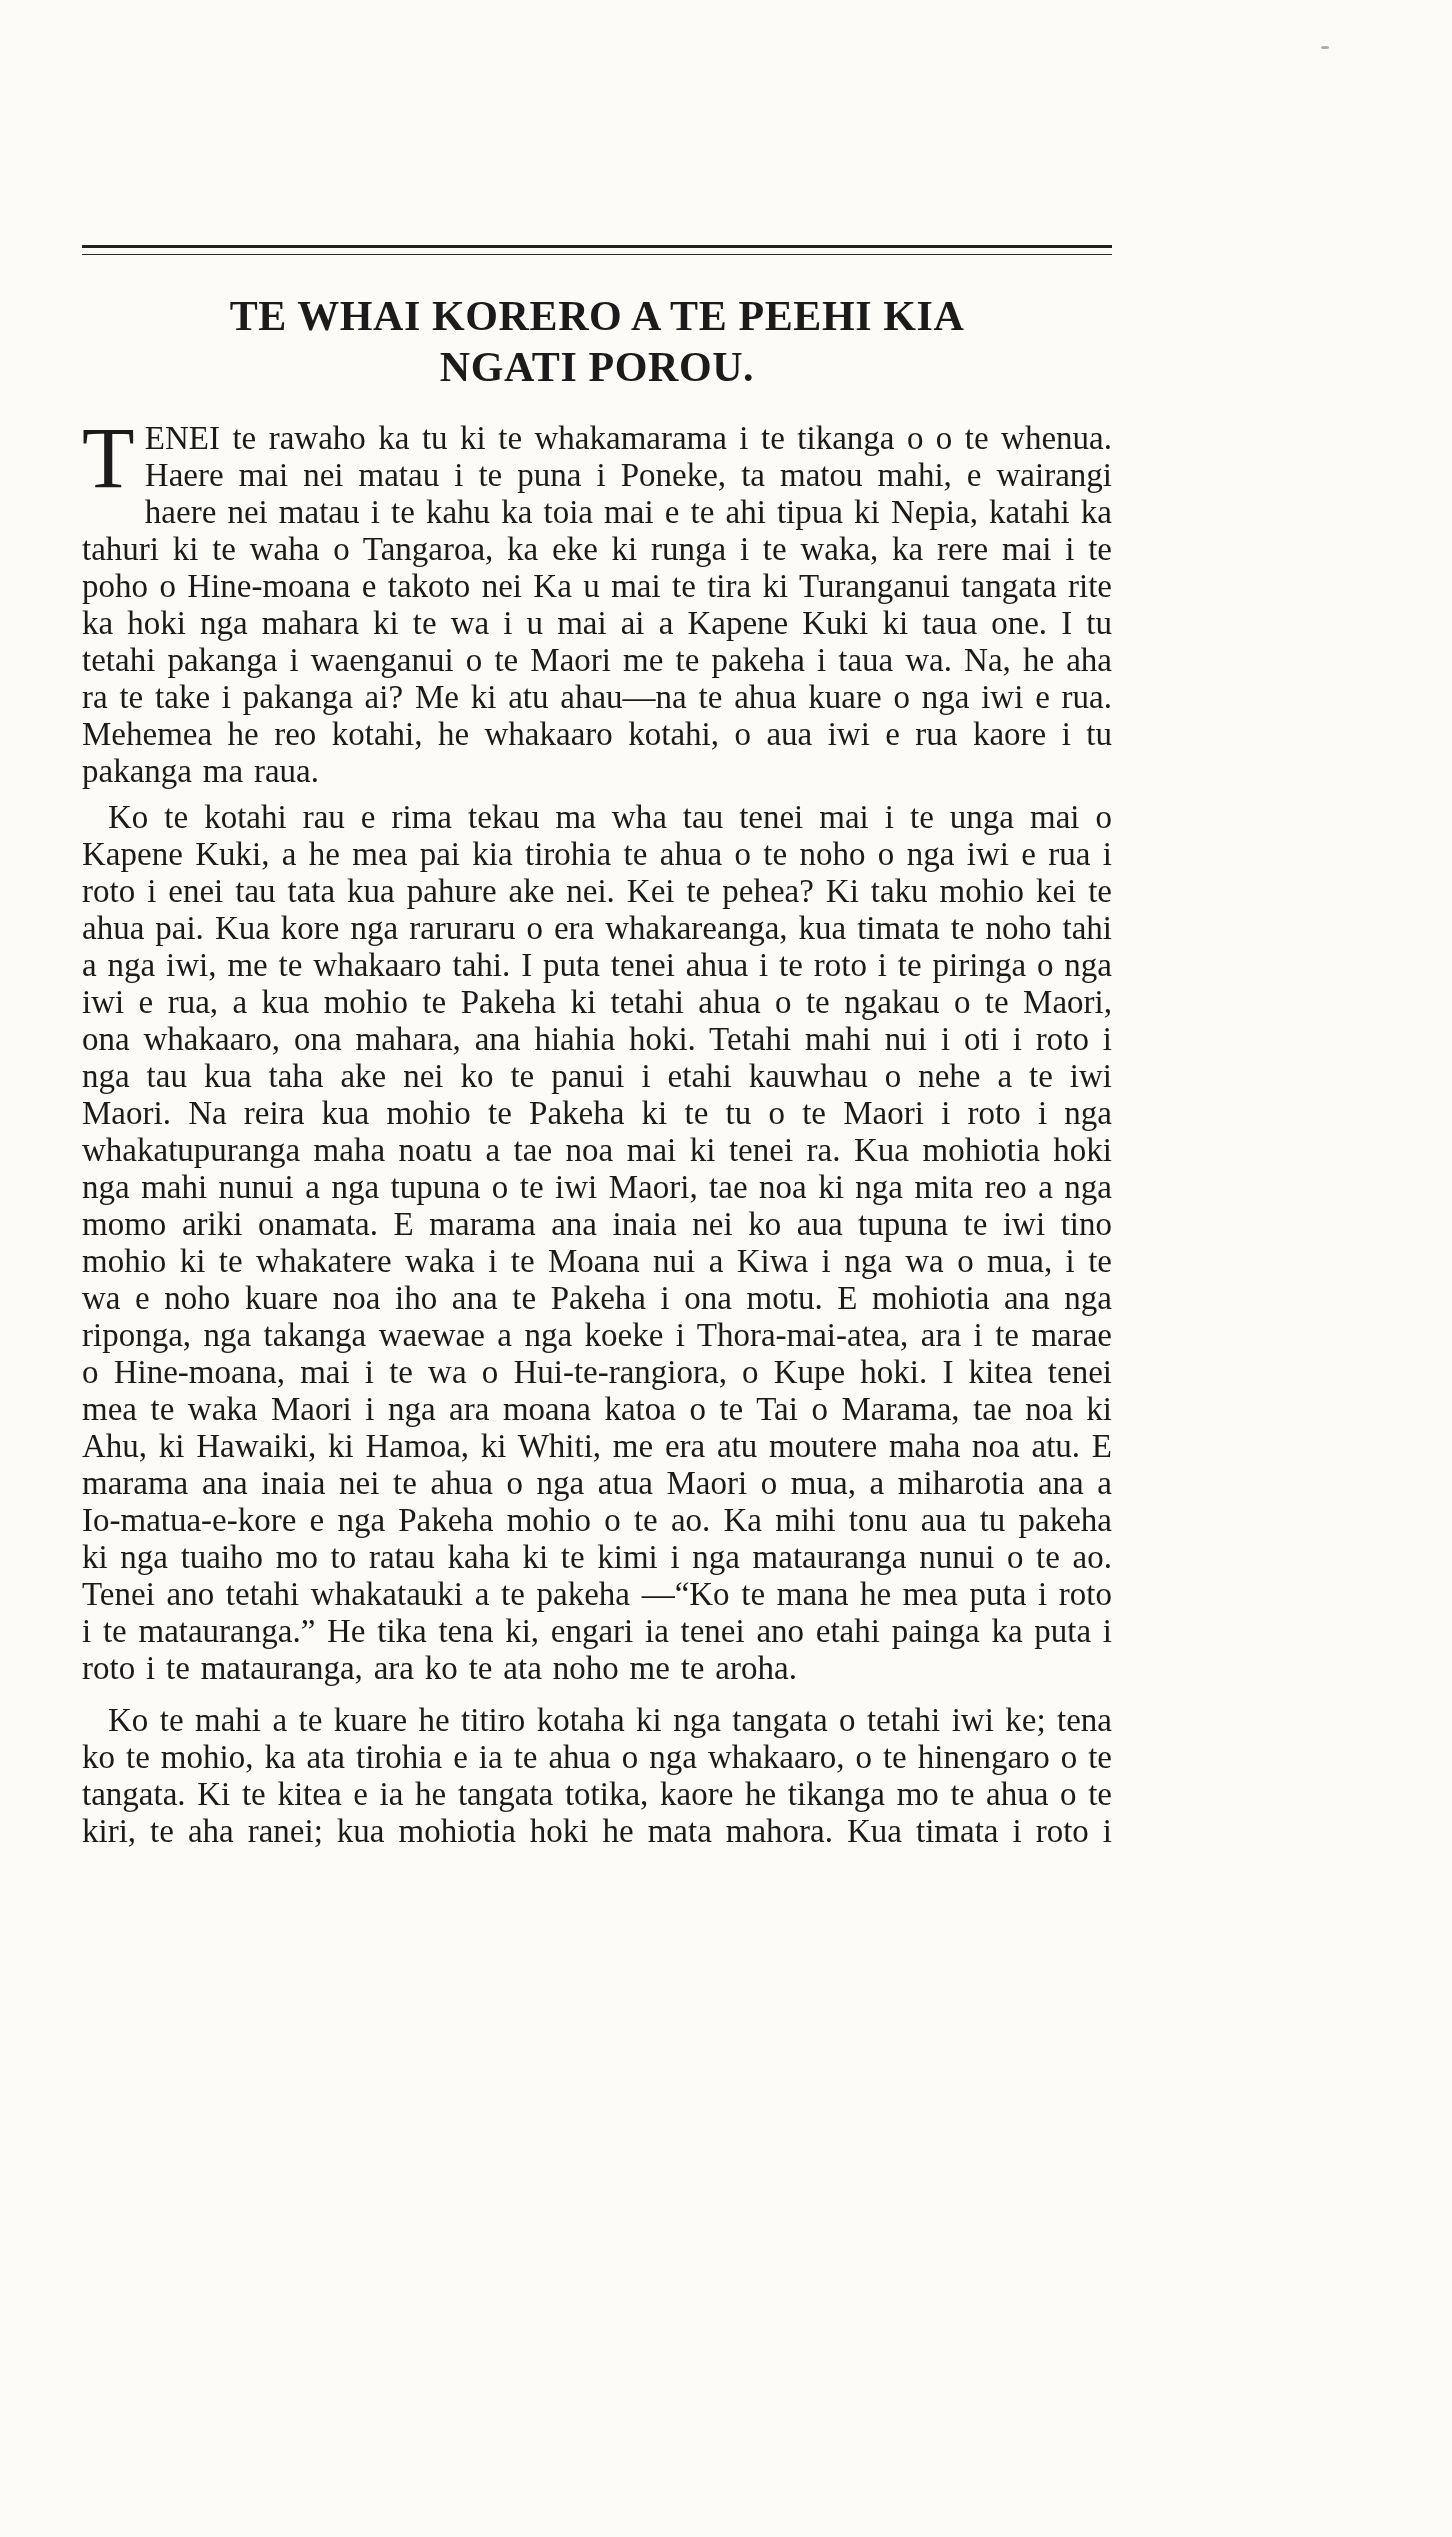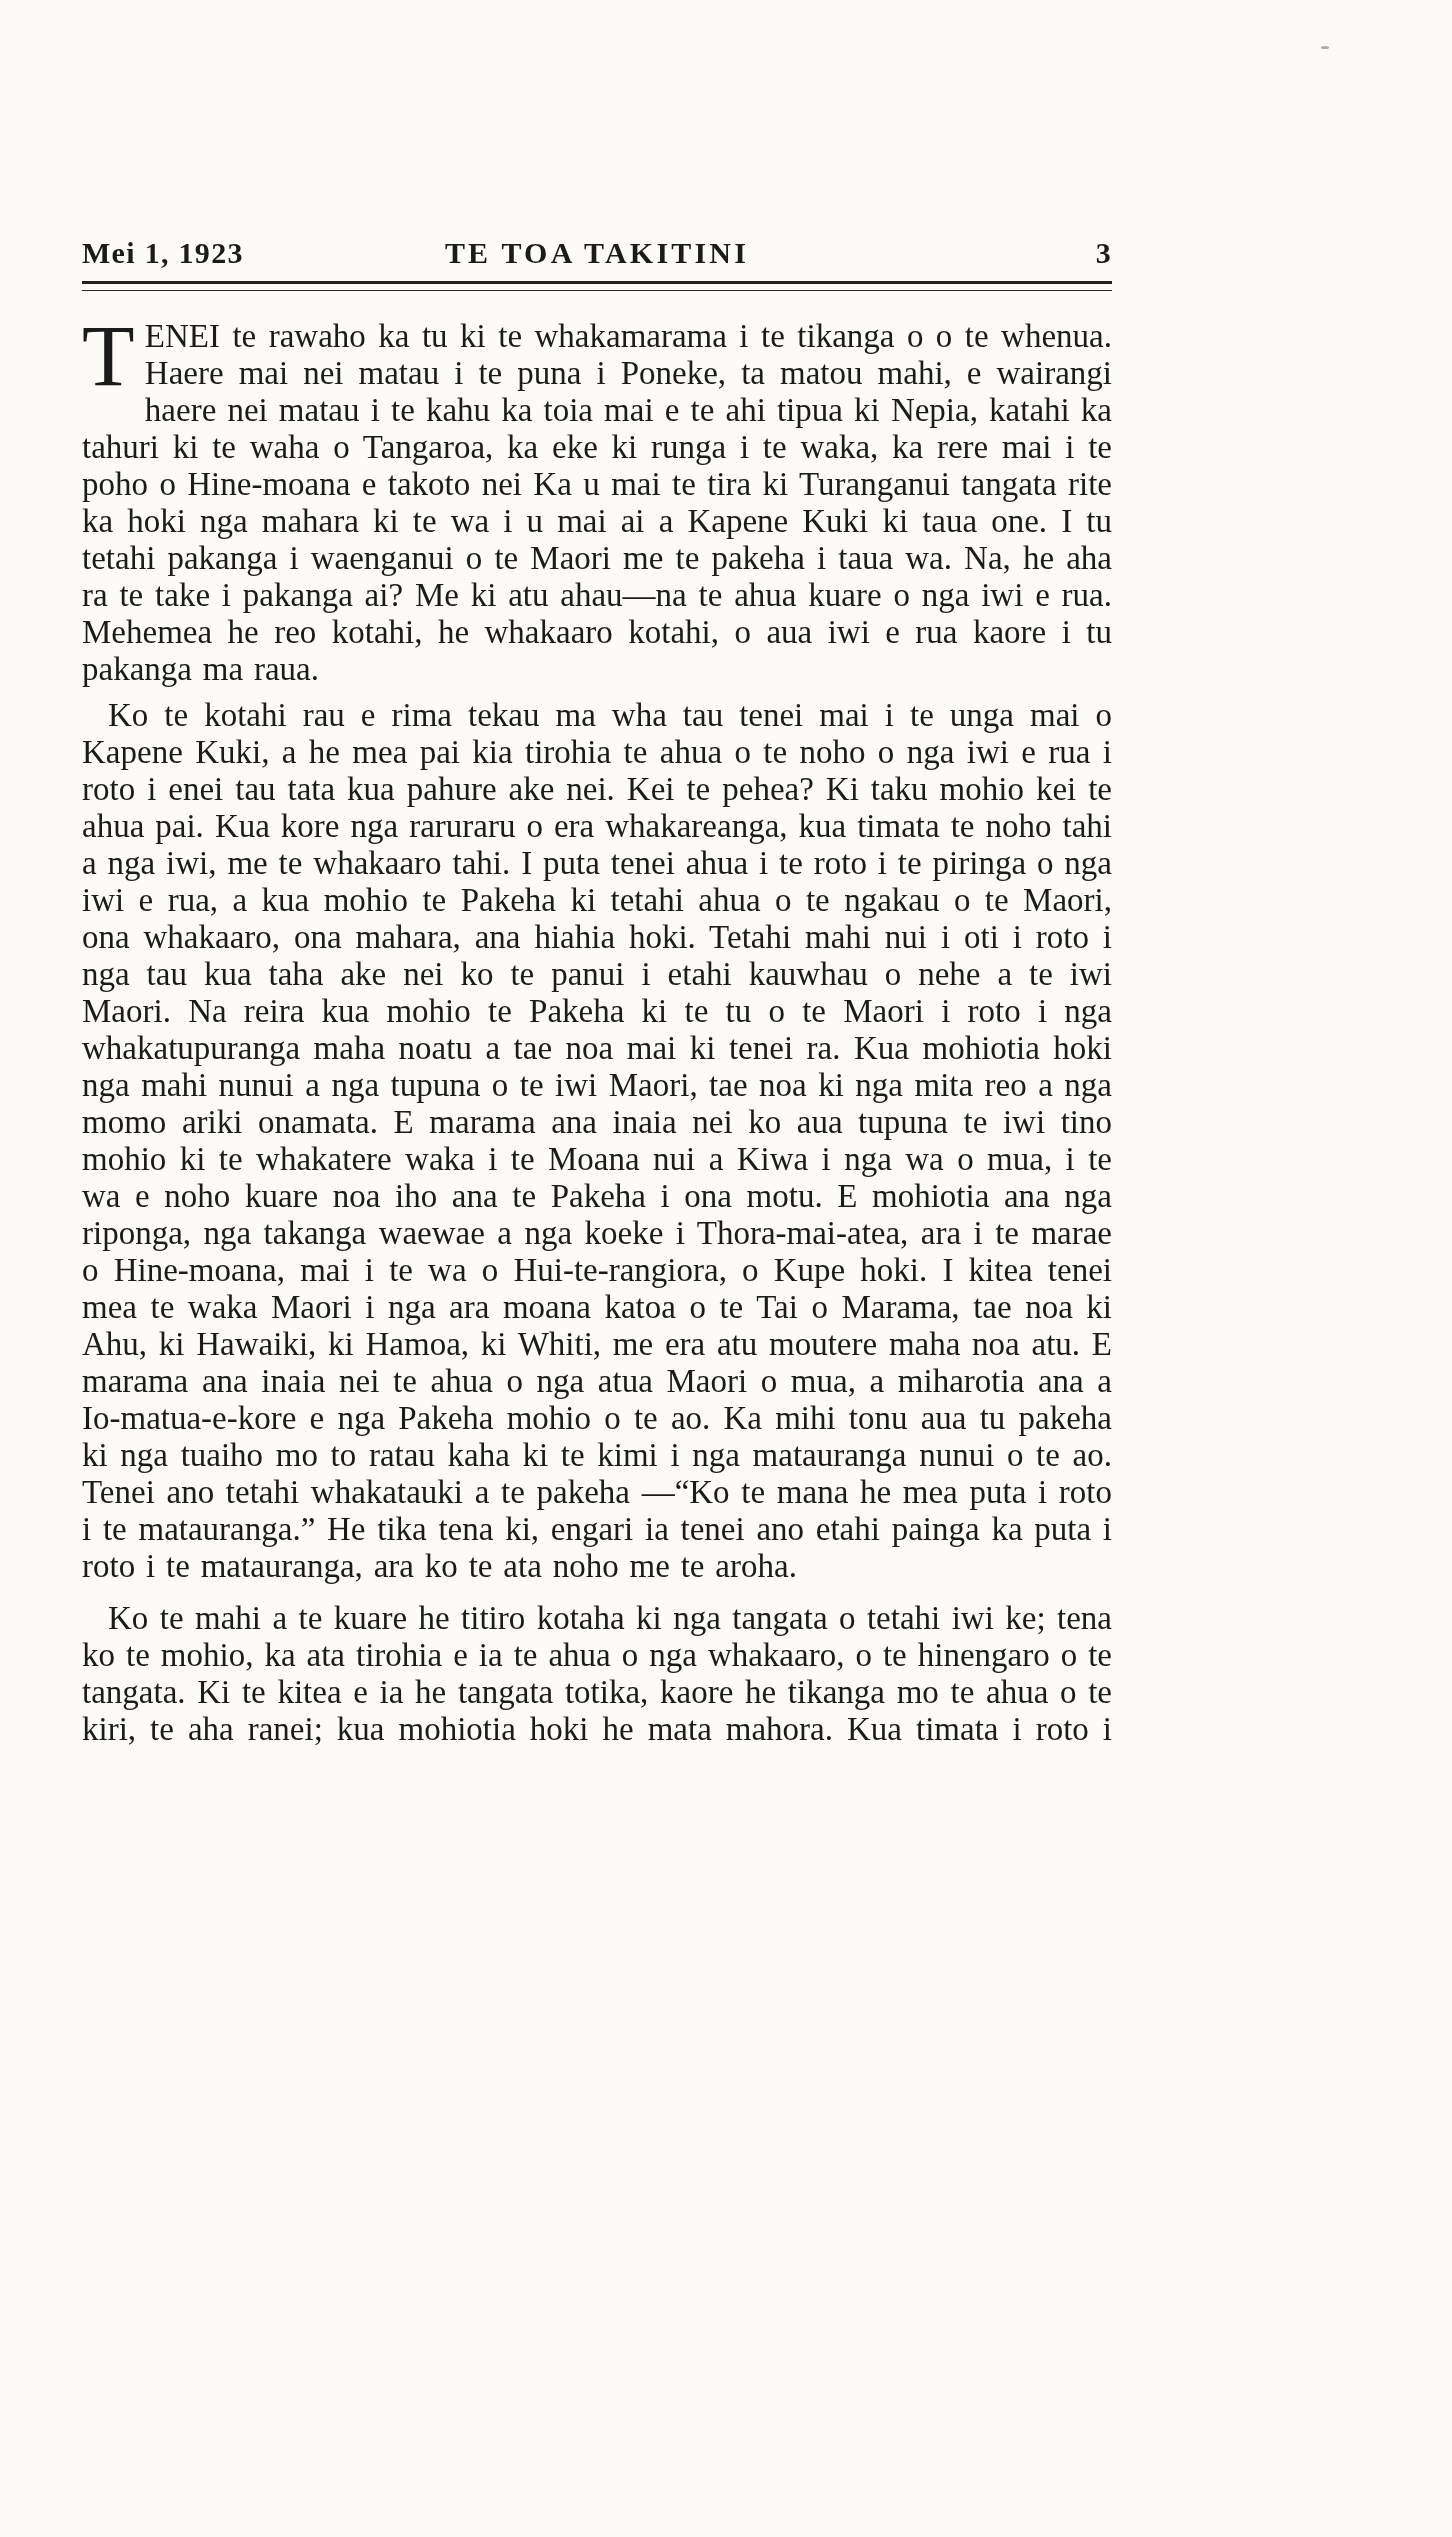--- a/index.html
+++ b/index.html
@@ -73,29 +73,28 @@
 </style>
 </head>
 <body>
 
 <div class="page">
 
   <div class="speck"></div>
 
   <div class="column">
 
-    <div class="masthead-row">
-      <span class="hdr-date">Mei 1, 1923</span>
-      <span class="hdr-title">TE TOA TAKITINI</span>
-      <span class="hdr-page">3</span>
-    </div>
 
     <div class="rule-top"></div>
     <div class="rule-bottom"></div>
 
+    <h1 class="title">
+      <span class="title-line">TE WHAI KORERO A TE PEEHI KIA</span>
+      <span class="title-line">NGATI POROU.</span>
+    </h1>
 
     <div class="body">
 
       <p class="para para-1"><span class="dropcap">T</span><span>ENEI te rawaho ka tu ki te whakamarama i te tikanga o o te whenua.  Haere mai nei matau i te puna i Poneke, ta matou mahi, e wairangi haere nei matau i te kahu ka toia mai e te ahi tipua ki Nepia, katahi ka tahuri ki te waha o Tangaroa, ka eke ki runga i te waka, ka rere mai i te poho o Hine-moana e takoto nei  Ka u mai te tira ki Turanganui tangata rite ka hoki nga mahara ki te wa i u mai ai a Kapene Kuki ki taua one.  I tu tetahi pakanga i waenganui o te Maori me te pakeha i taua wa.  Na, he aha ra te take i pakanga ai?  Me ki atu ahau—na te ahua kuare o nga iwi e rua.  Mehemea he reo kotahi, he whakaaro kotahi, o aua iwi e rua kaore i tu pakanga ma raua.</span></p>
 
       <p class="para para-2">Ko te kotahi rau e rima tekau ma wha tau tenei mai i te unga mai o Kapene Kuki, a he mea pai kia tirohia te ahua o te noho o nga iwi e rua i roto i enei tau tata kua pahure ake nei.  Kei te pehea?  Ki taku mohio kei te ahua pai.  Kua kore nga raruraru o era whakareanga, kua timata te noho tahi a nga iwi, me te whakaaro tahi.  I puta tenei ahua i te roto i te piringa o nga iwi e rua, a kua mohio te Pakeha ki tetahi ahua o te ngakau o te Maori, ona whakaaro, ona mahara, ana hiahia hoki.  Tetahi mahi nui i oti i roto i nga tau kua taha ake nei ko te panui i etahi kauwhau o nehe a te iwi Maori.  Na reira kua mohio te Pakeha ki te tu o te Maori i roto i nga whakatupuranga maha noatu a tae noa mai ki tenei ra.  Kua mohiotia hoki nga mahi nunui a nga tupuna o te iwi Maori, tae noa ki nga mita reo a nga momo ariki onamata.  E marama ana inaia nei ko aua tupuna te iwi tino mohio ki te whakatere waka i te Moana nui a Kiwa i nga wa o mua, i te wa e noho kuare noa iho ana te Pakeha i ona motu.  E mohiotia ana nga riponga, nga takanga waewae a nga koeke i Thora-mai-atea, ara i te marae o Hine-moana, mai i te wa o Hui-te-rangiora, o Kupe hoki.  I kitea tenei mea te waka Maori i nga ara moana katoa o te Tai o Marama, tae noa ki Ahu, ki Hawaiki, ki Hamoa, ki Whiti, me era atu moutere maha noa atu.  E marama ana inaia nei te ahua o nga atua Maori o mua, a miharotia ana a Io-matua-e-kore e nga Pakeha mohio o te ao.  Ka mihi tonu aua tu pakeha ki nga tuaiho mo to ratau kaha ki te kimi i nga matauranga nunui o te ao.  Tenei ano tetahi whakatauki a te pakeha —“Ko te mana he mea puta i roto i te matauranga.”  He tika tena ki, engari ia tenei ano etahi painga ka puta i roto i te matauranga, ara ko te ata noho me te aroha.</p>
 
       <p class="para para-3 para-continues">Ko te mahi a te kuare he titiro kotaha ki nga tangata o tetahi iwi ke; tena ko te mohio, ka ata tirohia e ia te ahua o nga whakaaro, o te hinengaro o te tangata.  Ki te kitea e ia he tangata totika, kaore he tikanga mo te ahua o te kiri, te aha ranei; kua mohiotia hoki he mata mahora.  Kua timata i roto i</p>
 
     </div>

